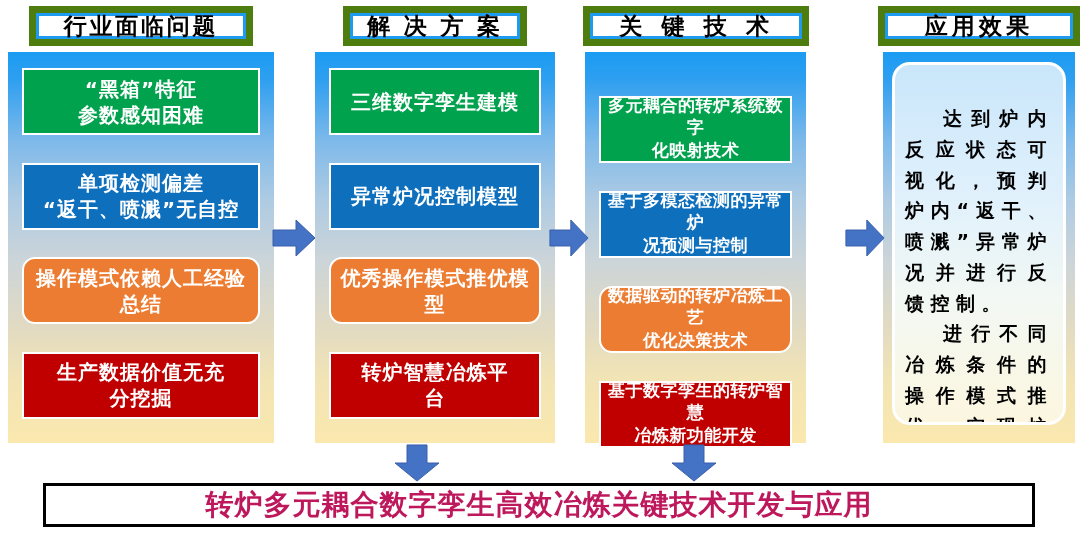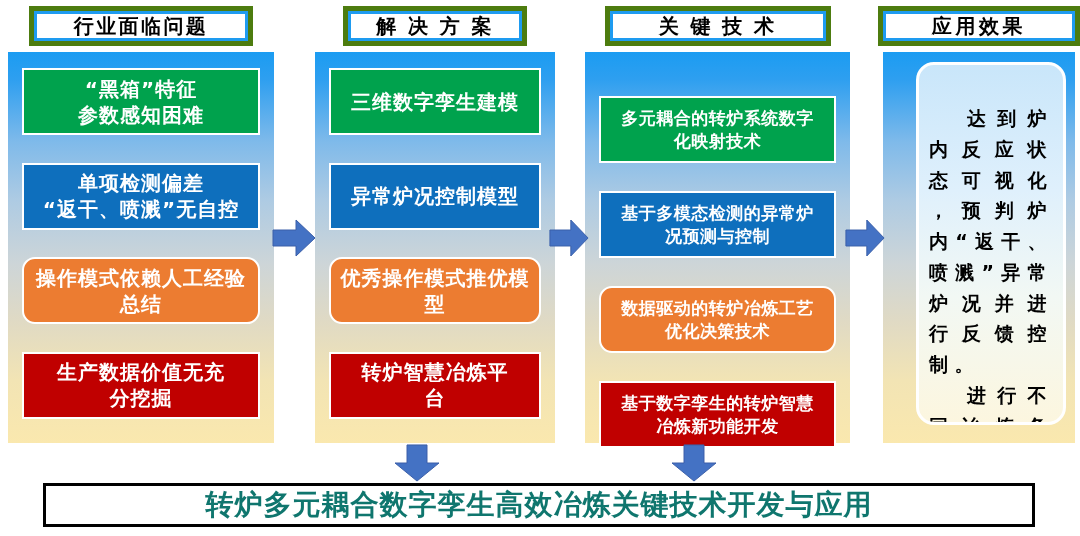--- a/index.html
+++ b/index.html
@@ -4,23 +4,23 @@
 <style>
   html,body{margin:0;padding:0;background:#ffffff;}
   body{font-family:"DejaVu Sans","Liberation Sans",sans-serif;}
   .canvas{position:relative;width:1080px;height:536px;background:#ffffff;overflow:hidden;}
 
   
   .col{position:absolute;top:0;height:490px;}
   .col-header{
     position:absolute;top:6px;left:50%;transform:translateX(-50%);
     height:40px;box-sizing:border-box;background:#ffffff;
-    border:5px solid #4d7c0f;box-shadow:inset 0 0 0 3px #1E9BF0;
+    border:7px solid #4d7c0f;box-shadow:inset 0 0 0 3px #1E9BF0;
     display:flex;align-items:center;justify-content:center;
-    font-size:20px;font-weight:bold;color:#000;letter-spacing:0.12em;
+    font-size:23px;font-weight:bold;color:#000;letter-spacing:0.12em;
     white-space:nowrap;
   }
   .col-body{
     position:absolute;top:52px;left:0;right:0;height:391px;box-sizing:border-box;
     background:linear-gradient(180deg,#1B9CF2 0%,#2E9FF0 7%,#7FBAEA 23%,#AECBE3 38%,
                                #CDD5D8 54%,#E0DAC4 69%,#F2E4B4 84%,#FAE8AE 100%);
     display:flex;flex-direction:column;justify-content:space-between;
     padding:16px 14px 24px 14px;
   }
   .box{
@@ -33,39 +33,39 @@
   .box.green{background:#00A24D;}
   .box.blue{background:#0E6FBD;}
   .box.orange{background:#EC7C31;border-radius:13px;}
   .box.red{background:#C00000;}
 
   
   .effect-panel{
     position:absolute;left:9px;right:9px;top:10px;bottom:18px;box-sizing:border-box;
     border:3px solid #ffffff;border-radius:18px;
     background:linear-gradient(180deg,#C9E6FA 0%,#DFF0FC 35%,#F2F8F4 65%,#FCF6DF 100%);
-    padding:38px 10px 10px 10px;overflow:hidden;margin-left:24px;
+    padding:38px 10px 10px 10px;overflow:hidden;
   }
   .effect-panel p{
     margin:0;color:#000;font-weight:bold;font-size:19px;line-height:1.62;
     letter-spacing:0.34em;text-indent:2em;
     text-align:justify;text-justify:inter-character;line-break:anywhere;
   }
 
   
   .arrow{position:absolute;}
   .arrow svg{display:block;width:100%;height:100%;}
   .arrow path{fill:#4472C4;stroke:#3A5EA8;stroke-width:1;}
 
   
   .banner{
     position:absolute;left:43px;top:483px;width:992px;height:44px;box-sizing:border-box;
     background:#ffffff;border:3px solid #000;
     display:flex;align-items:center;justify-content:center;
-    font-size:28px;font-weight:bold;color:#0f766e;letter-spacing:1px;white-space:nowrap;
+    font-size:28px;font-weight:bold;color:#be185d;letter-spacing:1px;white-space:nowrap;
   }
 </style>
 </head>
 <body>
 
 <div class="canvas">
 
   <div class="col" style="left:8px;width:266px;">
     <div class="col-header" style="width:224px;">
       <span>行业面临问题</span>
@@ -89,21 +89,21 @@
     <div class="col-body">
       <div class="box green">三维数字孪生建模</div>
       <div class="box blue">异常炉况控制模型</div>
       <div class="box orange">优秀操作模式推优模
 型</div>
       <div class="box red">转炉智慧冶炼平
 台</div>
     </div>
   </div>
 
-  <div class="col col-tech" style="left:585px;width:265px;">
+  <div class="col col-tech" style="left:585px;width:221px;font-family:Liberation Mono, monospace;">
     <div class="col-header" style="width:226px;">
       <span>关 键 技 术</span>
     </div>
     <div class="col-body">
       <div class="box green">多元耦合的转炉系统数字
 化映射技术</div>
       <div class="box blue">基于多模态检测的异常炉
 况预测与控制</div>
       <div class="box orange">数据驱动的转炉冶炼工艺
 优化决策技术</div>

